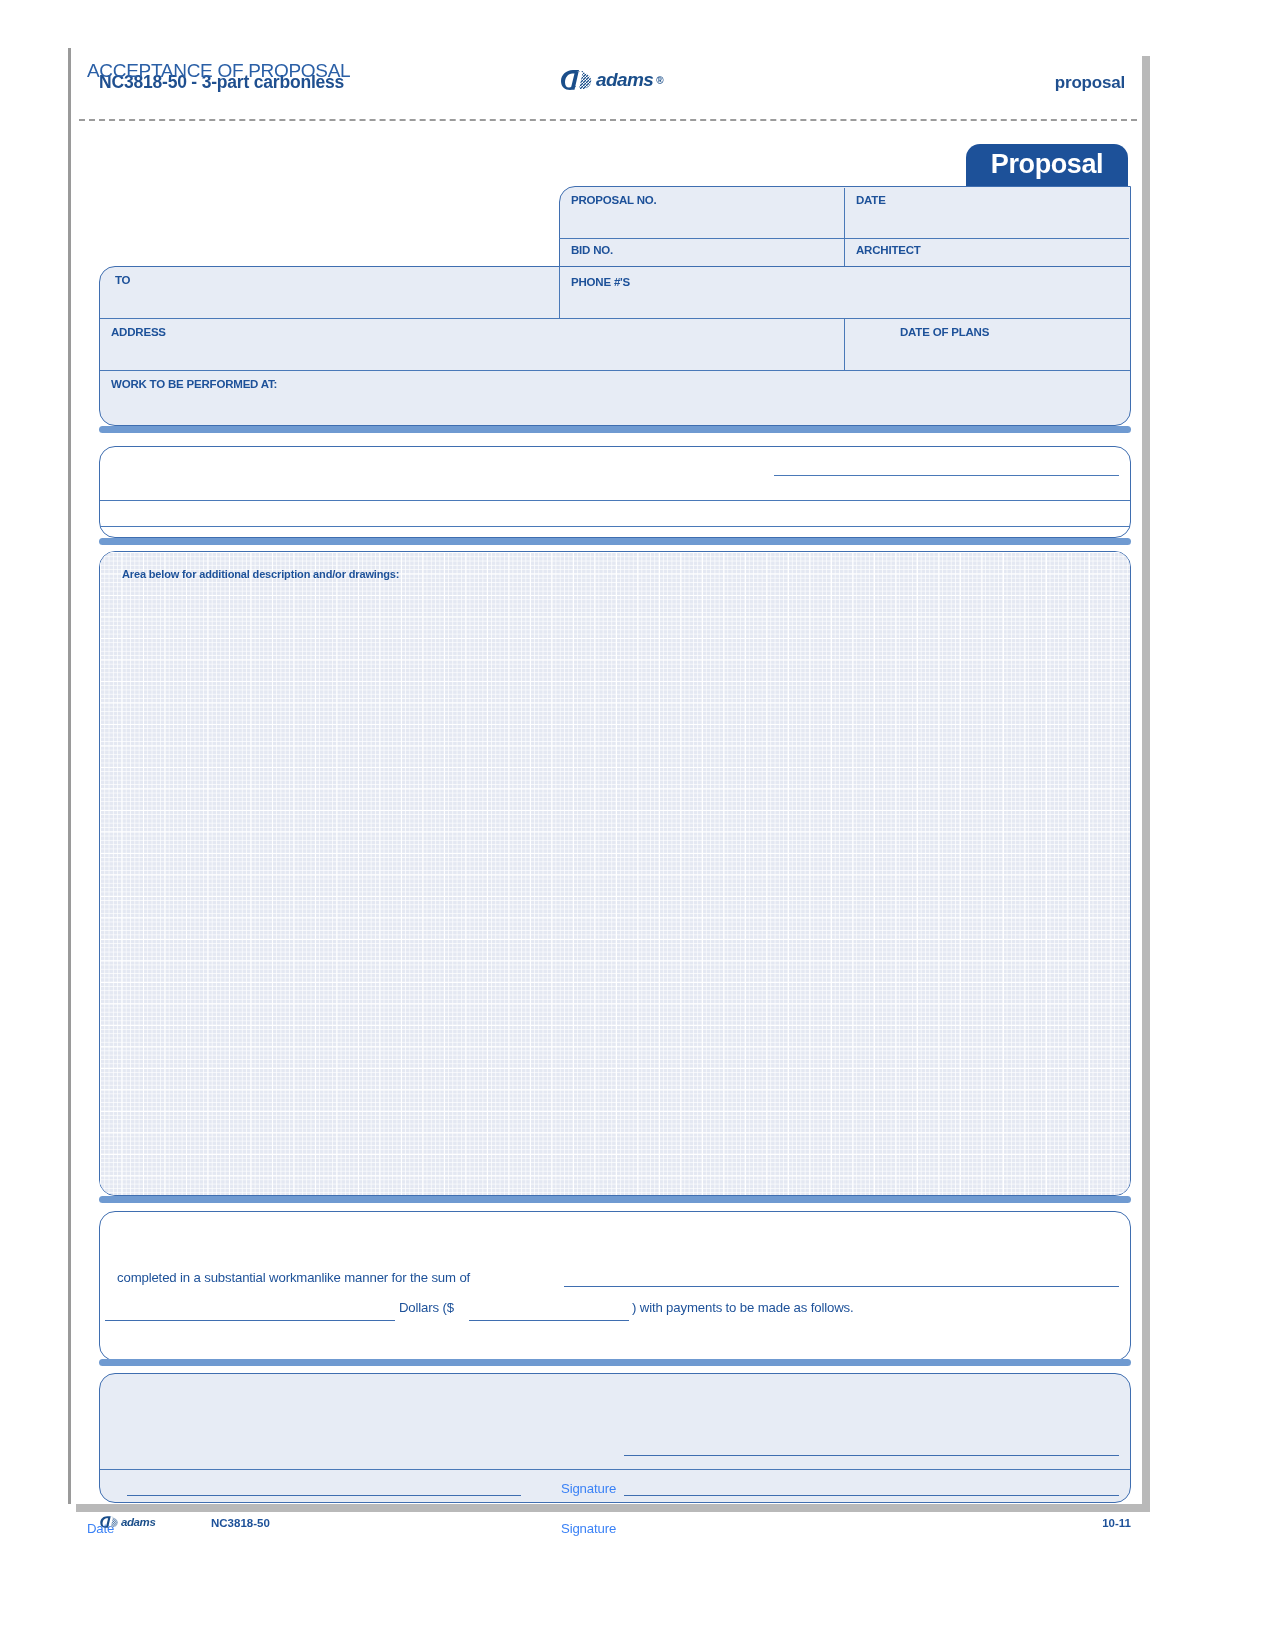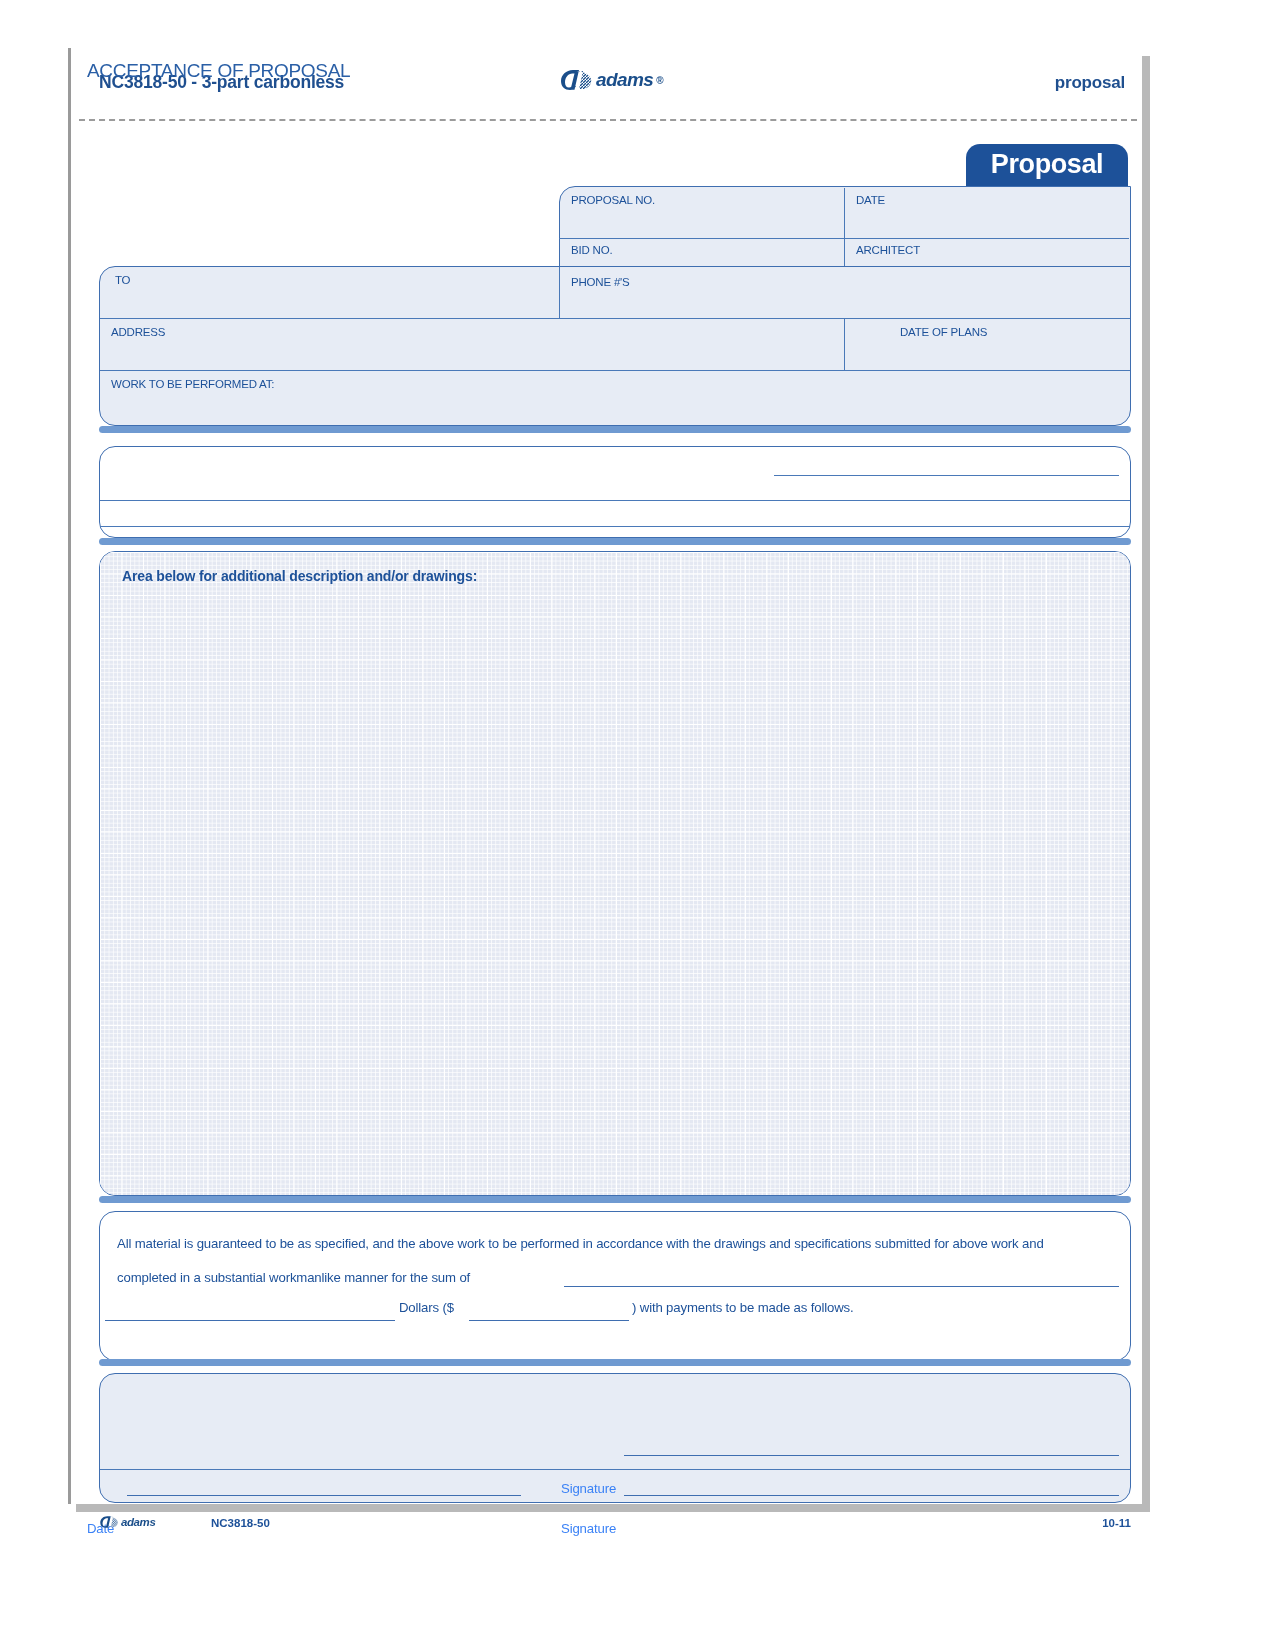--- a/index.html
+++ b/index.html
@@ -100,21 +100,21 @@
   .whitebox {
     position: absolute;
     background: #ffffff;
     border: 1.6px solid #3f6eb0;
     box-sizing: border-box;
   }
   .caption {
     position: absolute;
     color: #1d5199;
     font-size: 11.5px;
-    font-weight: normal;
+    font-weight: bold;
     letter-spacing: -0.2px;
     white-space: nowrap;
   }
   .hline {
     position: absolute;
     border-top: 1.4px solid #4a79b8;
   }
   .vline {
     position: absolute;
     border-left: 1.4px solid #4a79b8;
@@ -192,21 +192,21 @@
       linear-gradient(to bottom, rgba(255,255,255,0.75) 1px, transparent 1px),
       linear-gradient(to right, #ffffff 1.4px, transparent 1.4px),
       linear-gradient(to bottom, #ffffff 1.4px, transparent 1.4px);
     background-size: 4.3px 4.3px, 4.3px 4.3px, 21.5px 21.5px, 21.5px 21.5px;
     background-position: 0 0, 0 0, 0 0, 0 0;
   }
   .grid-label {
     position: absolute;
     left: 22px; top: 16px;
     color: #1d5199;
-    font-size: 14px;
+    font-size: 11px;
     font-weight: bold;
     letter-spacing: -0.15px;
   }
 
   
   .guar-box {
     left: 28px; top: 1163px;
     width: 1032px; height: 150px;
     border-radius: 16px 16px 16px 16px;
   }
@@ -376,21 +376,20 @@
     <div class="thickband" style="left:28px; top:490px; width:1032px;"></div>
 
     <div class="fieldbox grid-box">
       <div class="grid-pattern"></div>
       <div class="grid-label">Area below for additional description and/or drawings:</div>
     </div>
 
     <div class="thickband" style="left:28px; top:1148px; width:1032px;"></div>
 
     <div class="whitebox guar-box"></div>
-    <div class="guar-line" style="left:46px; top:1188px;">All material is guaranteed to be as specified, and the above work to be performed in accordance with the drawings and specifications submitted for above work and</div>
     <div class="guar-line" style="left:46px; top:1222px;">completed in a substantial workmanlike manner for the sum of</div>
     <div class="fill-rule" style="left:493px; top:1238px; width:555px;"></div>
     <div style="position:absolute; left:493px; top:1222px; width:555px; height:16px;"></div>
 
     <div class="fill-rule" style="left:34px; top:1272px; width:290px;"></div>
     <div style="position:absolute; left:34px; top:1256px; width:290px; height:16px;"></div>
     <div class="guar-line" style="left:328px; top:1252px;">Dollars  ($</div>
     <div class="fill-rule" style="left:398px; top:1272px; width:160px;"></div>
     <div style="position:absolute; left:398px; top:1256px; width:160px; height:16px;"></div>
     <div class="guar-line" style="left:561px; top:1252px;">) with payments to be made as follows.</div>

